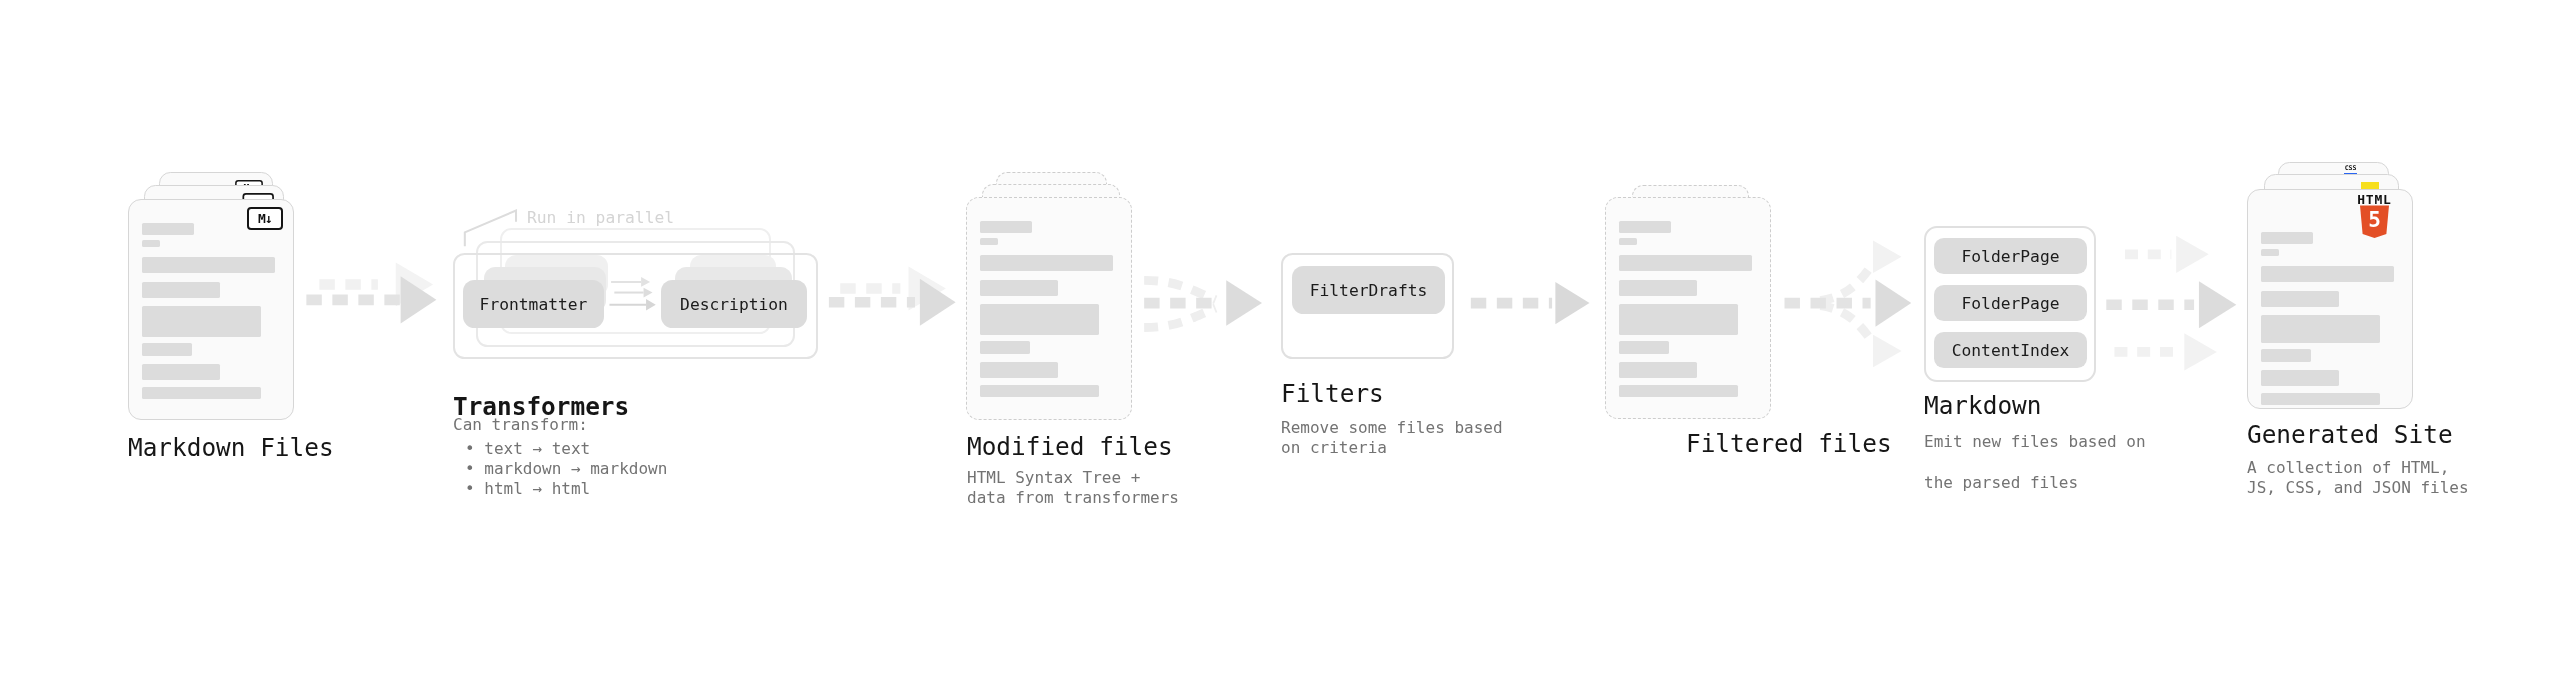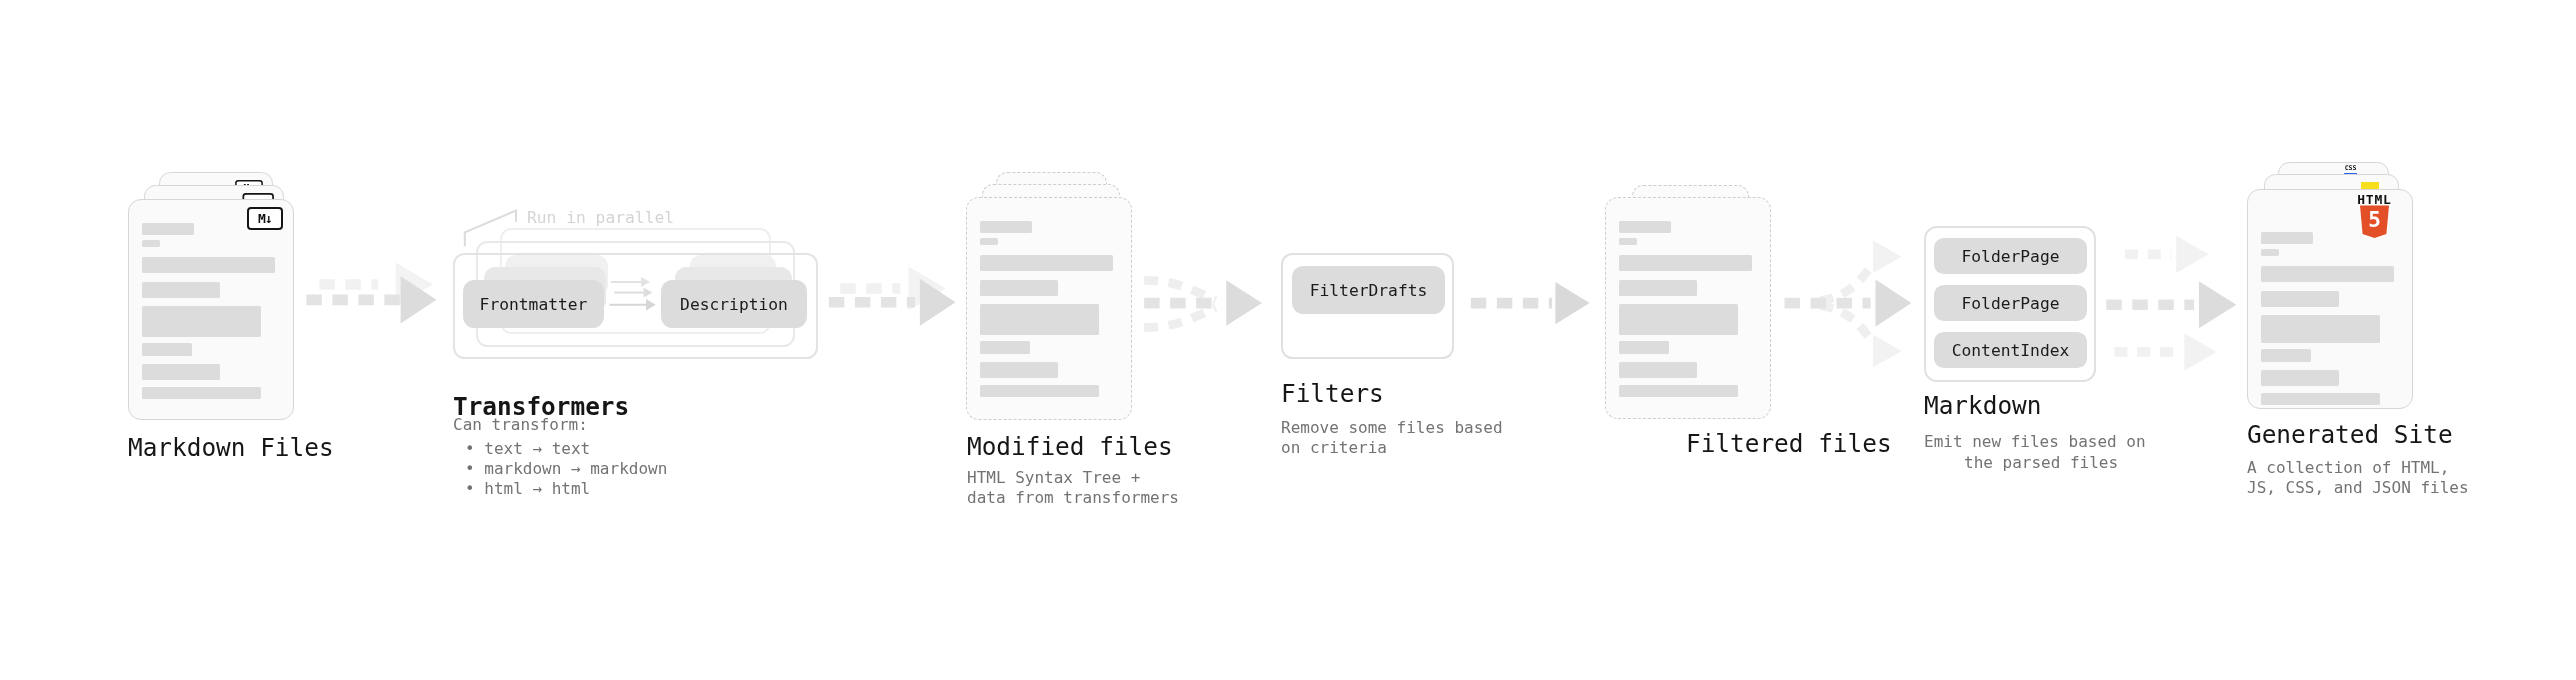--- a/index.html
+++ b/index.html
@@ -201,21 +201,21 @@
     <div class="sec-title" style="left:1686px;top:429px;">Filtered files</div>
   </div>
 
   <div>
     <div class="t-box z2" style="left:1924px;top:226px;width:172px;height:156px;border-color:#e0e0e0;border-radius:13px;"></div>
     <div class="pill" style="left:1934px;top:238px;width:153px;height:36px;border-radius:9.8px;">FolderPage</div>
     <div class="pill" style="left:1934px;top:285px;width:153px;height:36px;border-radius:9.8px;">FolderPage</div>
     <div class="pill" style="left:1934px;top:332px;width:153px;height:36px;border-radius:9.8px;">ContentIndex</div>
     <div class="sec-title" style="left:1924px;top:391px;">Markdown</div>
     <div class="desc" style="left:1924px;top:432px;">Emit new files based on</div>
-    <div class="desc" style="left:1924px;top:453px;margin-left:40px;">the parsed files</div>
+    <div class="desc" style="left:1924px;top:473px;">the parsed files</div>
   </div>
 
   <div>
     <div class="flap z1" style="left:2278px;top:162px;width:111px;height:57px;">
       <div class="css-badge">
         <div class="css-word">CSS</div>
         <div class="css-underline" style="background: rgb(41, 101, 241);"></div>
       </div>
     </div>
     <div class="flap z2" style="left:2264px;top:174px;width:135px;height:57px;">

